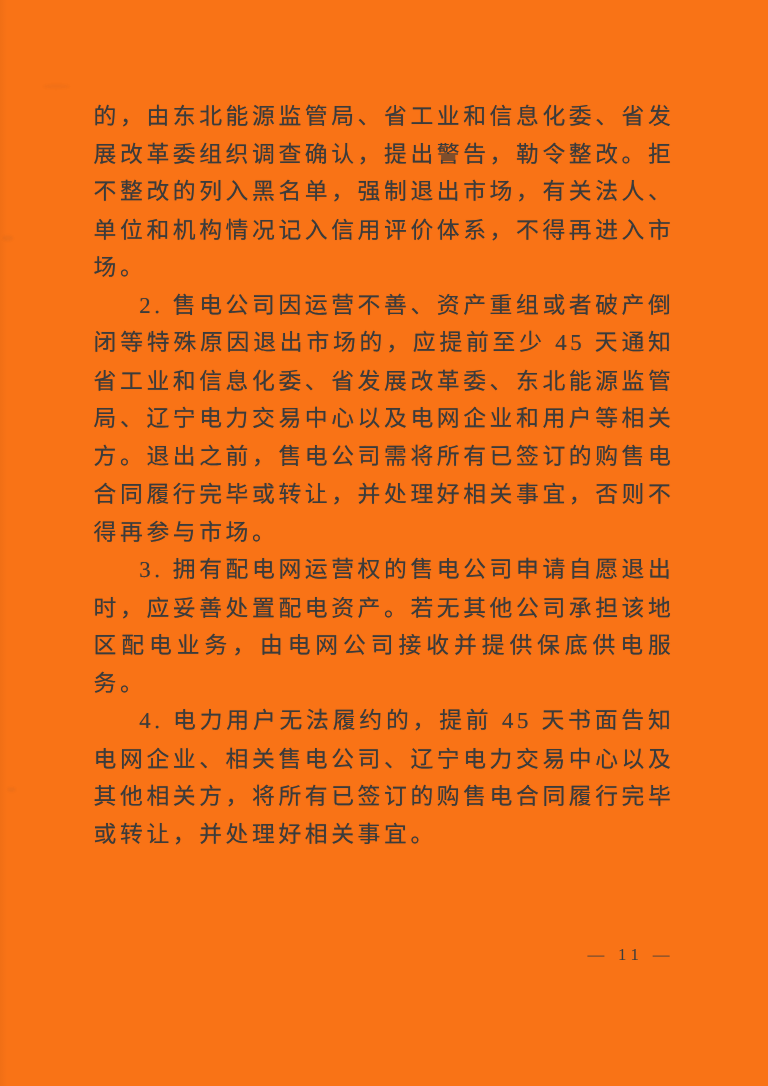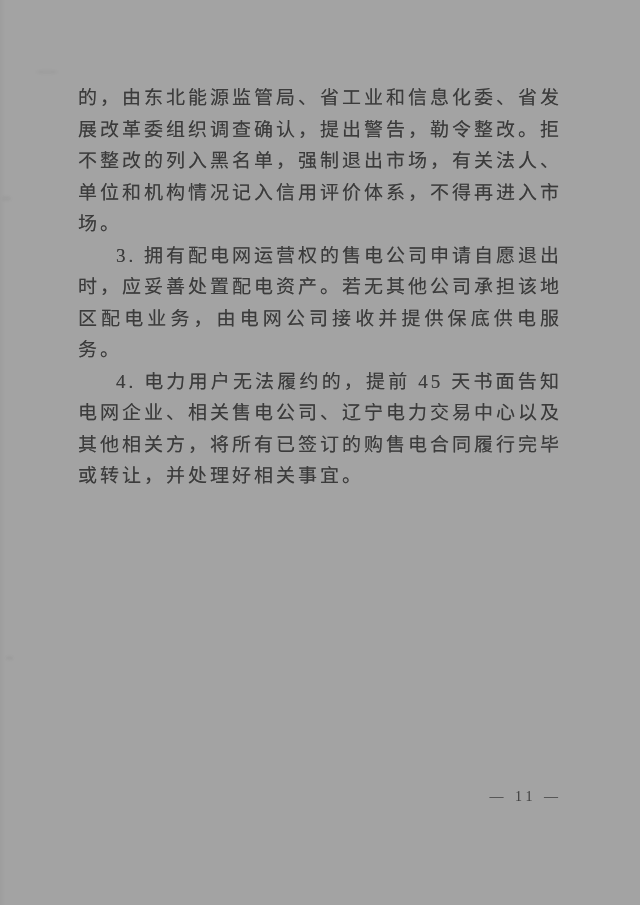--- a/index.html
+++ b/index.html
@@ -4,21 +4,21 @@
 <style>
   html, body {
     margin: 0;
     padding: 0;
     background: #ffffff;
   }
   .page {
     position: relative;
     width: 640px;
     height: 905px;
-    background: #a3a3a3;
+    background: #f97316;
     overflow: hidden;
     font-family: "Liberation Serif", "DejaVu Serif", serif;
   }
   
   .page::before {
     content: "";
     position: absolute;
     left: 0; top: 0; bottom: 0;
     width: 6px;
     background: linear-gradient(to right, rgba(0,0,0,0.035), rgba(0,0,0,0));
@@ -71,20 +71,21 @@
 <body>
 
 <div class="page">
 
   <span class="smudge smudge-1"></span>
   <span class="smudge smudge-2"></span>
   <span class="smudge smudge-3"></span>
 
   <div class="content">
     <p>的，由东北能源监管局、省工业和信息化委、省发展改革委组织调查确认，提出警告，勒令整改。拒不整改的列入黑名单，强制退出市场，有关法人、单位和机构情况记入信用评价体系，不得再进入市场。</p>
+    <p class="indent">2. 售电公司因运营不善、资产重组或者破产倒闭等特殊原因退出市场的，应提前至少 45 天通知省工业和信息化委、省发展改革委、东北能源监管局、辽宁电力交易中心以及电网企业和用户等相关方。退出之前，售电公司需将所有已签订的购售电合同履行完毕或转让，并处理好相关事宜，否则不得再参与市场。</p>
     <p class="indent">3. 拥有配电网运营权的售电公司申请自愿退出时，应妥善处置配电资产。若无其他公司承担该地区配电业务，由电网公司接收并提供保底供电服务。</p>
     <p class="indent">4. 电力用户无法履约的，提前 45 天书面告知电网企业、相关售电公司、辽宁电力交易中心以及其他相关方，将所有已签订的购售电合同履行完毕或转让，并处理好相关事宜。</p>
 
   </div>
 
   <div class="page-number">
     <span>— 11 —</span>
   </div>
 
 </div>

